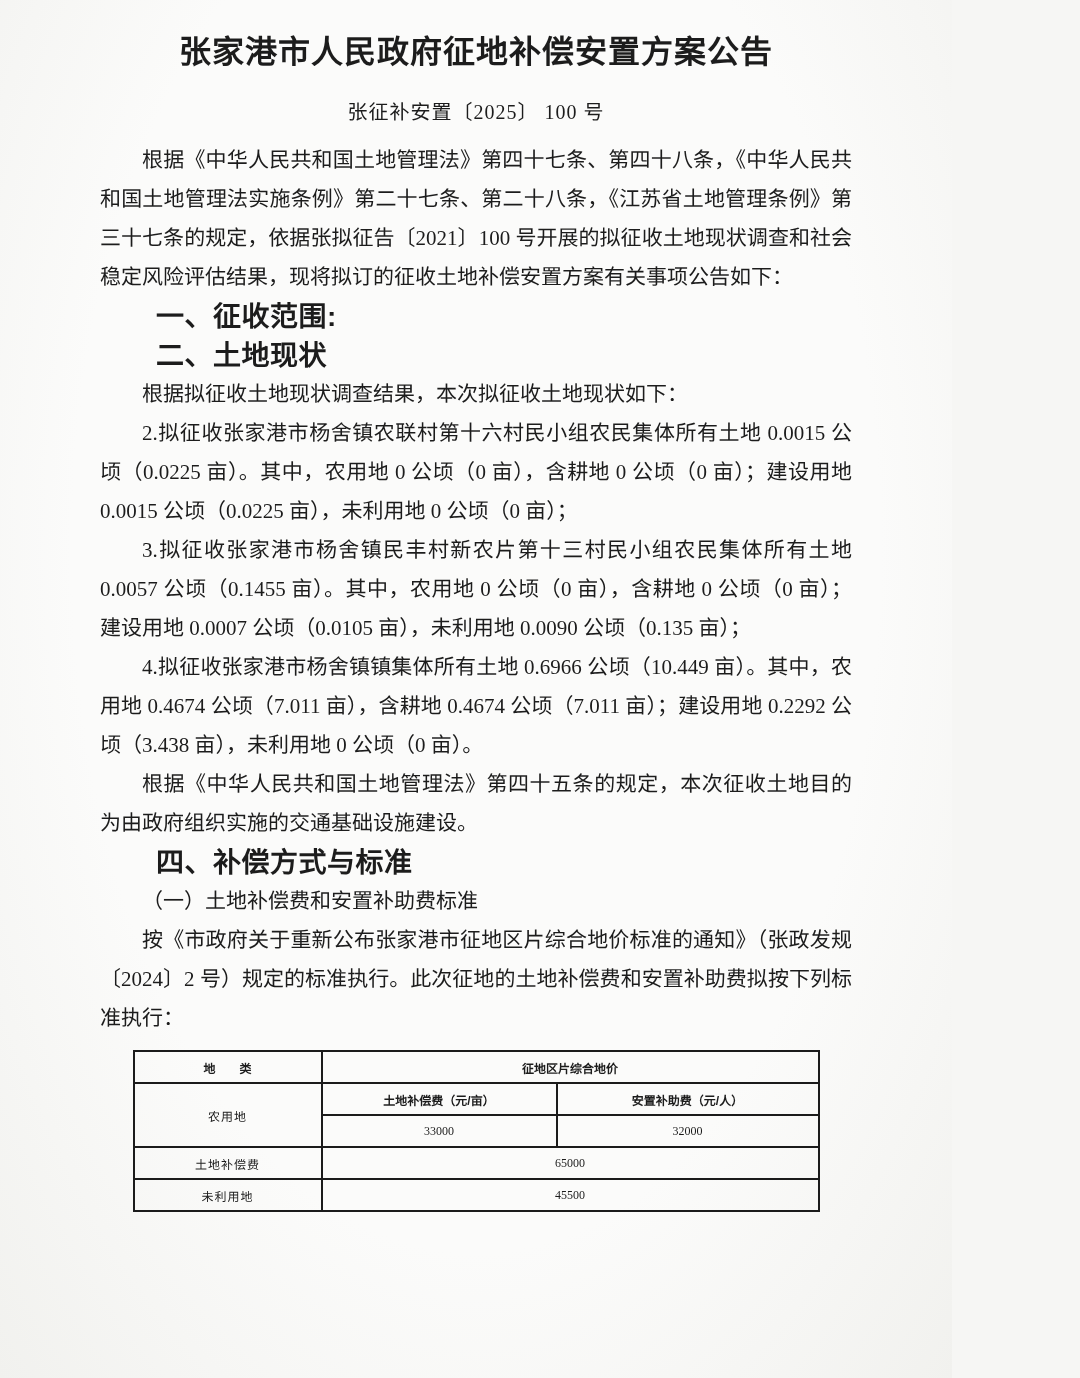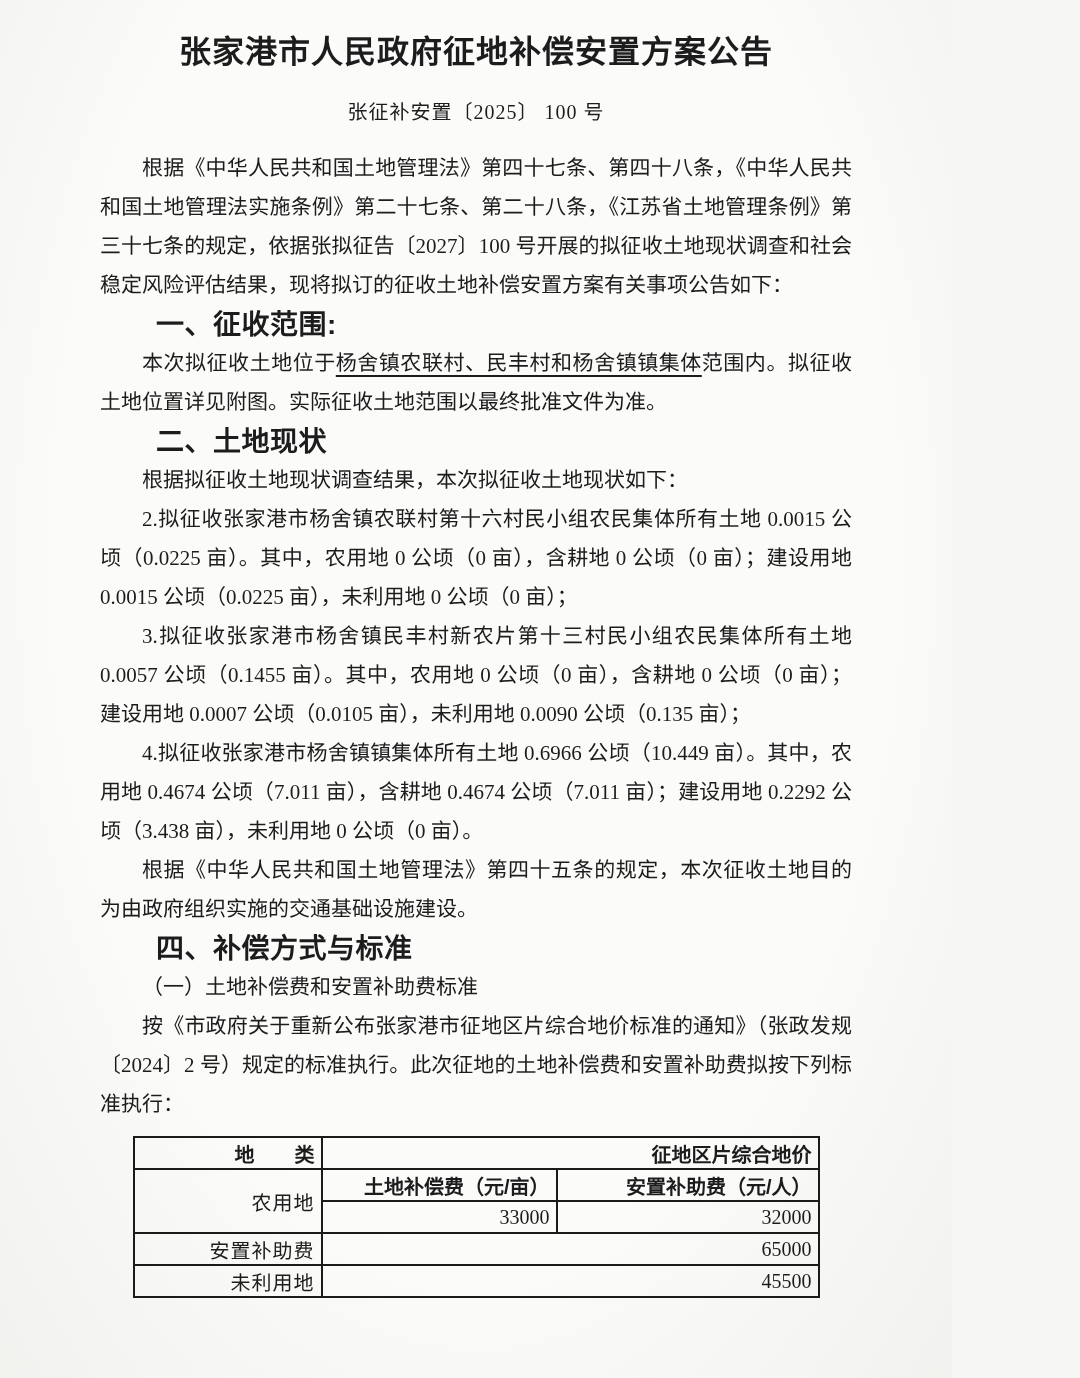--- a/index.html
+++ b/index.html
@@ -26,21 +26,21 @@
     margin: 6px 0 24px 0;
     text-align: center;
     font-size: 32px;
     font-weight: 700;
     letter-spacing: 1px;
     font-family: "Liberation Serif", "DejaVu Serif", serif;
   }
   .doc-number {
     text-align: center;
     font-size: 20px;
-    margin-bottom: 24px;
+    margin-bottom: 16px;
     letter-spacing: 1px;
   }
   .para {
     margin: 0;
     font-size: 21px;
     line-height: 39px;
     text-align: justify;
     text-indent: 2em;
   }
   .heading {
@@ -57,25 +57,25 @@
     text-decoration-thickness: 1.5px;
     text-underline-offset: 5px;
   }
   .comp-table {
     border-collapse: collapse;
     margin: 12px auto 8px auto;
     table-layout: fixed;
   }
   .comp-table td {
     border: 2px solid #1b1b1b;
-    text-align: right;
+    text-align: center;
     vertical-align: middle;
     height: 30px;
     padding: 0 6px;
-    font-size: 20px;
+    font-size: 12px;
   }
   .comp-table td.th {
     font-weight: 700;
     font-family: "Liberation Sans", "DejaVu Sans", sans-serif;
   }
   .comp-table td.label {
     font-family: "Liberation Sans", "DejaVu Sans", sans-serif;
     letter-spacing: 1px;
     margin-top: 16px;
   }
@@ -85,25 +85,24 @@
 </style>
 </head>
 <body>
 
 <div class="page">
 
   <h1 class="doc-title">张家港市人民政府征地补偿安置方案公告</h1>
 
   <div class="doc-number">张征补安置〔2025〕 100 号</div>
 
-  <p class="para">根据《中华人民共和国土地管理法》第四十七条、第四十八条，《中华人民共和国土地管理法实施条例》第二十七条、第二十八条，《江苏省土地管理条例》第三十七条的规定，依据张拟征告〔2027〕100 号开展的拟征收土地现状调查和社会稳定风险评估结果，现将拟订的征收土地补偿安置方案有关事项公告如下：</p>
+  <p class="para">根据《中华人民共和国土地管理法》第四十七条、第四十八条，《中华人民共和国土地管理法实施条例》第二十七条、第二十八条，《江苏省土地管理条例》第三十七条的规定，依据张拟征告〔2021〕100 号开展的拟征收土地现状调查和社会稳定风险评估结果，现将拟订的征收土地补偿安置方案有关事项公告如下：</p>
 
   <p class="heading">一、征收范围:</p>
 
-  <p class="para"><span>本次拟征收土地位于</span><span class="underlined">杨舍镇农联村、民丰村和杨舍镇镇集体</span><span>范围内。拟征收土地位置详见附图。实际征收土地范围以最终批准文件为准。</span></p>
 
   <p class="heading">二、土地现状</p>
 
   <p class="para">根据拟征收土地现状调查结果，本次拟征收土地现状如下：</p>
 
   <p class="para">2.拟征收张家港市杨舍镇农联村第十六村民小组农民集体所有土地 0.0015 公顷（0.0225 亩）。其中，农用地 0 公顷（0 亩），含耕地 0 公顷（0 亩）；建设用地 0.0015 公顷（0.0225 亩），未利用地 0 公顷（0 亩）；</p>
   <p class="para">3.拟征收张家港市杨舍镇民丰村新农片第十三村民小组农民集体所有土地 0.0057 公顷（0.1455 亩）。其中，农用地 0 公顷（0 亩），含耕地 0 公顷（0 亩）；建设用地 0.0007 公顷（0.0105 亩），未利用地 0.0090 公顷（0.135 亩）；</p>
   <p class="para">4.拟征收张家港市杨舍镇镇集体所有土地 0.6966 公顷（10.449 亩）。其中，农用地 0.4674 公顷（7.011 亩），含耕地 0.4674 公顷（7.011 亩）；建设用地 0.2292 公顷（3.438 亩），未利用地 0 公顷（0 亩）。</p>
 
 
@@ -129,21 +128,21 @@
       <tr>
         <td class="label" rowspan="2">农用地</td>
         <td class="th">土地补偿费（元/亩）</td>
         <td class="th">安置补助费（元/人）</td>
       </tr>
       <tr>
         <td class="num">33000</td>
         <td class="num">32000</td>
       </tr>
       <tr>
-        <td class="label">安置补助费</td>
+        <td class="label">土地补偿费</td>
         <td class="num" colspan="2">65000</td>
       </tr>
       <tr>
         <td class="label">未利用地</td>
         <td class="num" colspan="2">45500</td>
       </tr>
     </tbody>
   </table>
 
 </div>

